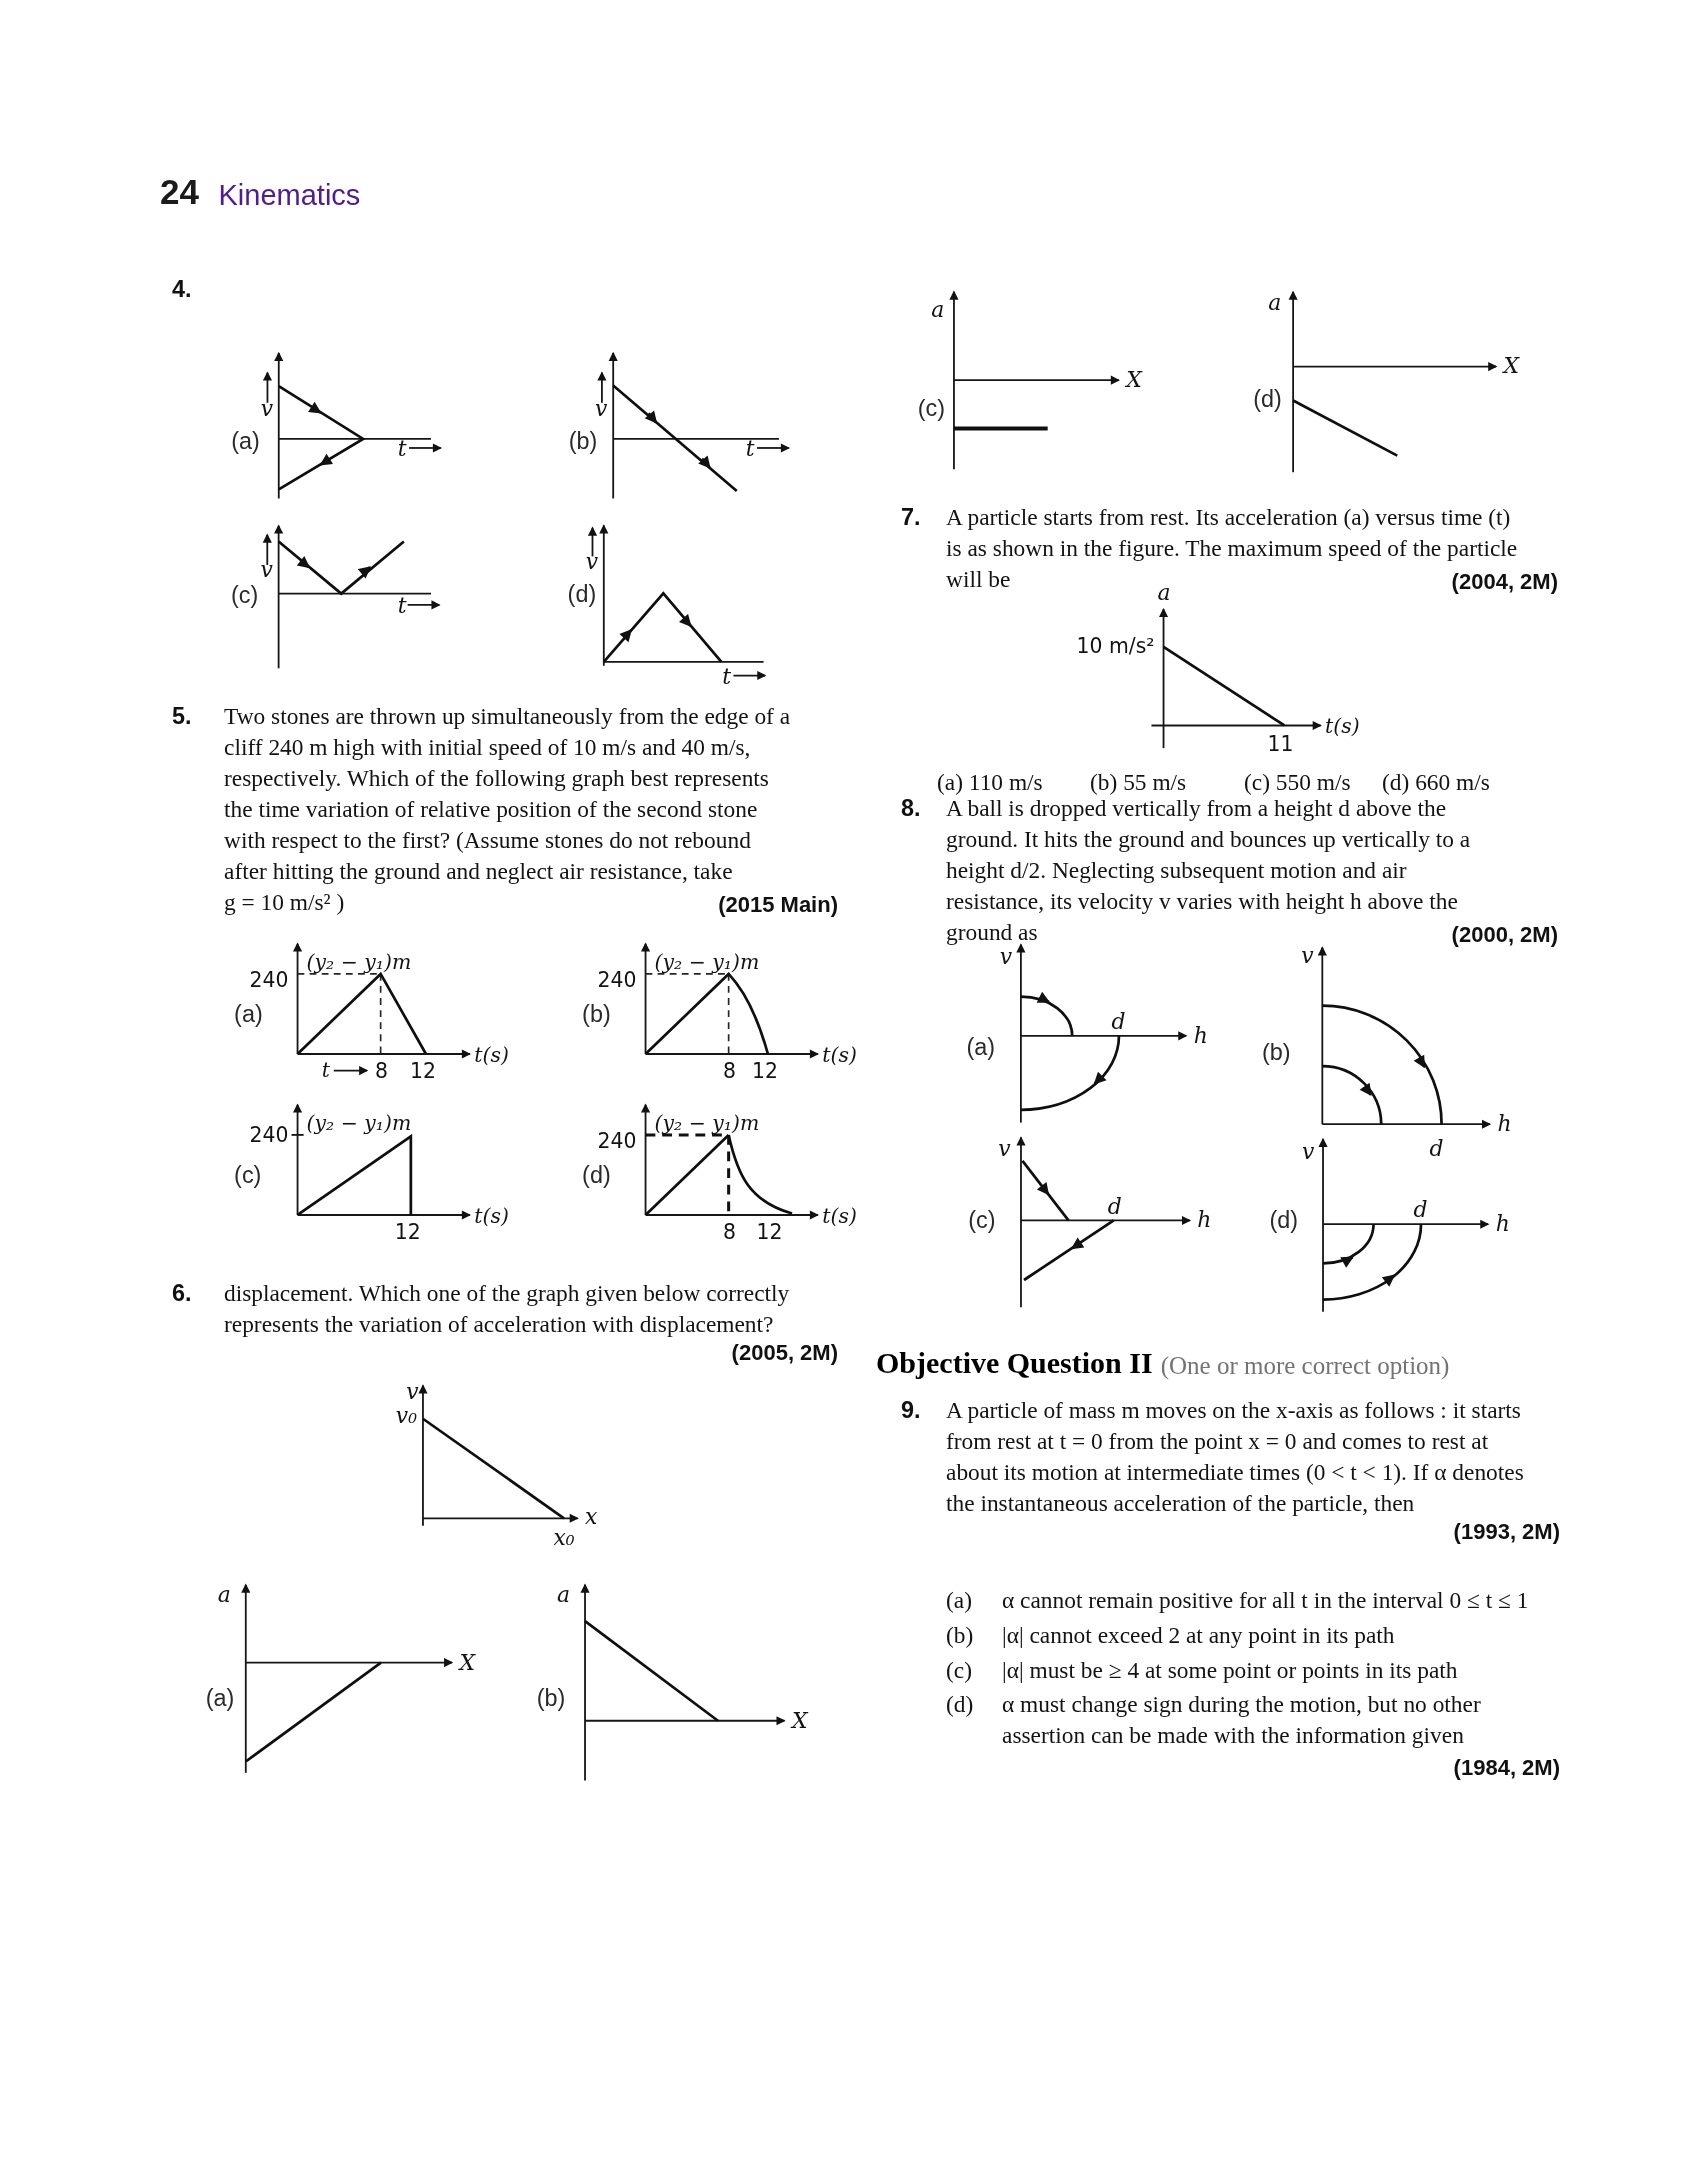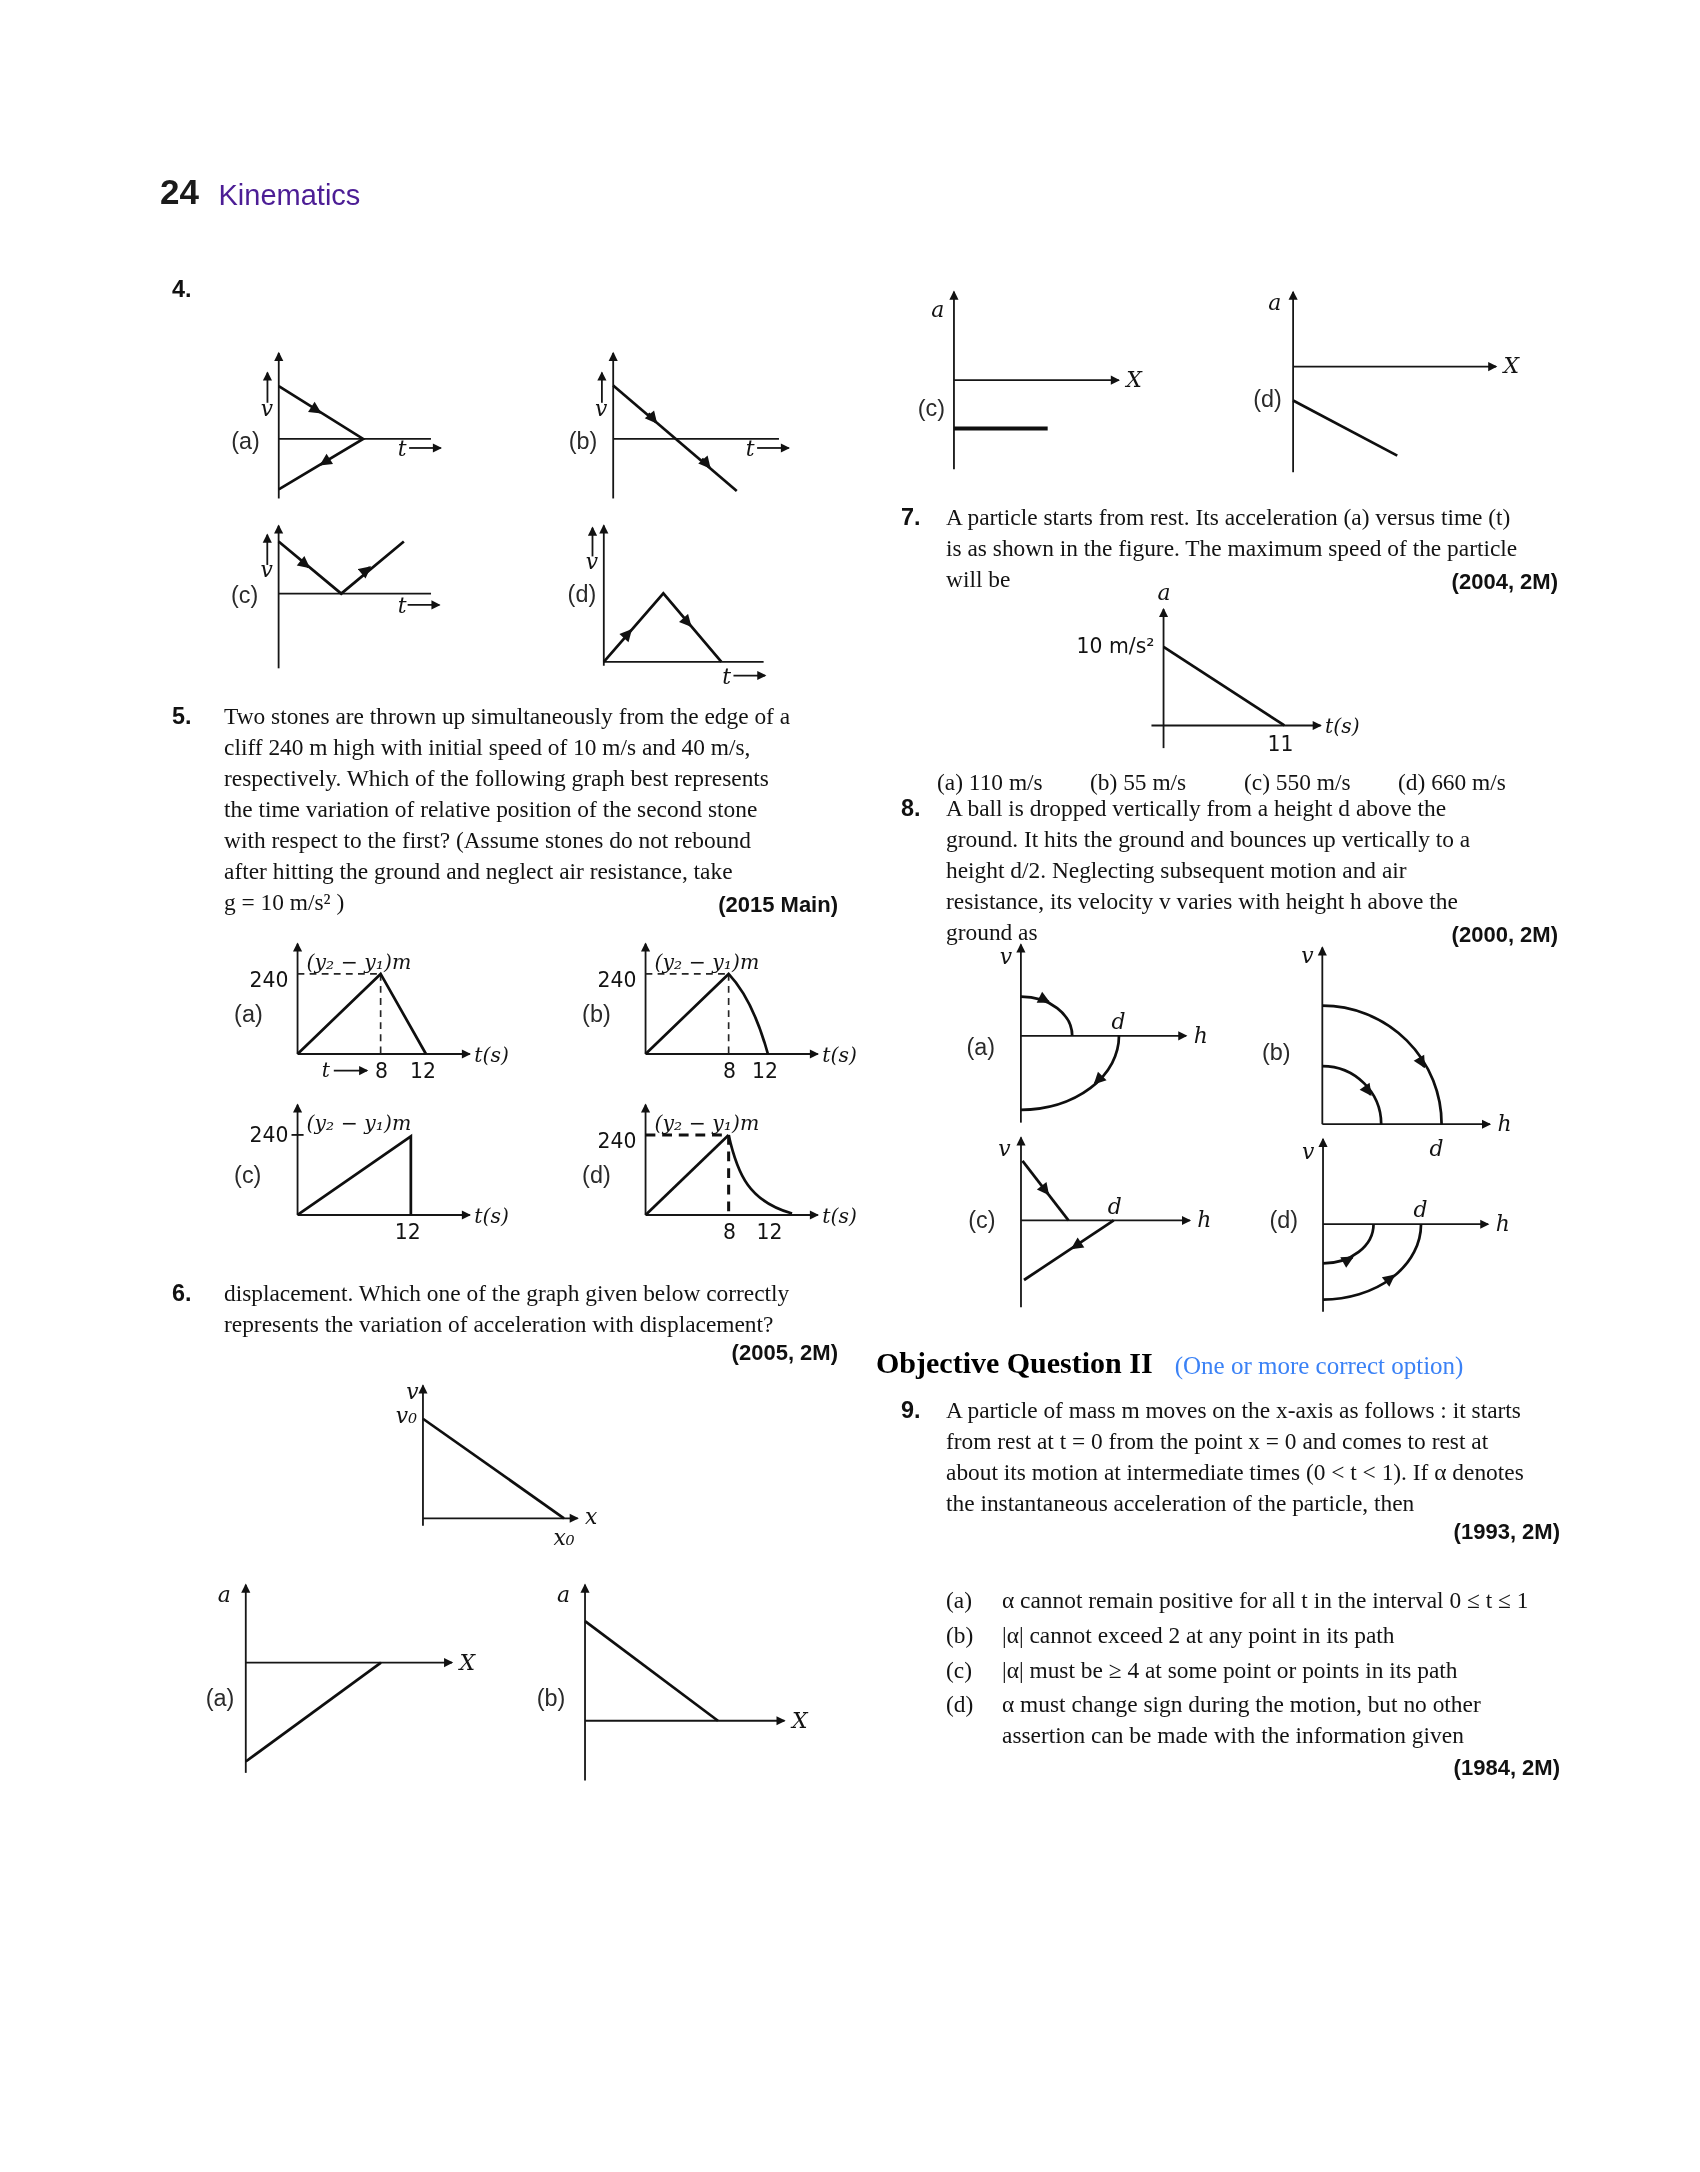--- a/index.html
+++ b/index.html
@@ -10,21 +10,21 @@
   .chap{font:400 29px "Liberation Sans","DejaVu Sans",sans-serif;color:#4c1d95;margin-left:19.6px}
   
   .qn{position:absolute;font:700 23.4px/31px "Liberation Sans","DejaVu Sans",sans-serif;color:#111}
   .tb{position:absolute;color:#131313}
   .tl{font:400 23.4px/31px "Liberation Serif","DejaVu Serif",serif;white-space:nowrap}
   .yr{font:700 22px "Liberation Sans","DejaVu Sans",sans-serif;color:#111}
   .row{display:flex;align-items:flex-end}
   .sp{flex:1}
   
   .sh1{font:700 30px "Liberation Serif","DejaVu Serif",serif;color:#000000}
-  .sh2{font:400 25px "Liberation Serif","DejaVu Serif",serif;color:#3b82f6;margin-left:22px}
+  .sh2{font:400 25px "Liberation Serif","DejaVu Serif",serif;color:#737373;margin-left:8px}
   
   .opt{position:relative;padding-left:56px;font:400 23.4px/31px "Liberation Serif","DejaVu Serif",serif;white-space:nowrap;margin-bottom:3.8px}
   .olab{position:absolute;left:0;top:0}
   
   .q7opt{position:absolute;font:400 23.4px "Liberation Serif","DejaVu Serif",serif;white-space:nowrap}
   
   .fig{position:absolute}
   svg text{fill:#131313}
   .fv{font:italic 29px "DejaVu Serif",serif}
   .fv2{font:italic 27px "DejaVu Serif",serif}
@@ -292,21 +292,21 @@
       <span>110 m/s</span>
     </span>
     <span class="q7opt" style="left:153px">
       <span>(b)</span>
       <span>55 m/s</span>
     </span>
     <span class="q7opt" style="left:307px">
       <span>(c)</span>
       <span>550 m/s</span>
     </span>
-    <span class="q7opt" style="left:461px">
+    <span class="q7opt" style="left:445px">
       <span>(d)</span>
       <span>660 m/s</span>
     </span>
   </div>
 
   <span class="qn" style="left:901px;top:793px">8.</span>
   <div class="tb" style="left:946px;top:793px;width:612px">
     <div class="tl">A ball is dropped vertically from a height d above the</div>
     <div class="tl">ground. It hits the ground and bounces up vertically to a</div>
     <div class="tl">height d/2. Neglecting subsequent motion and air</div>

